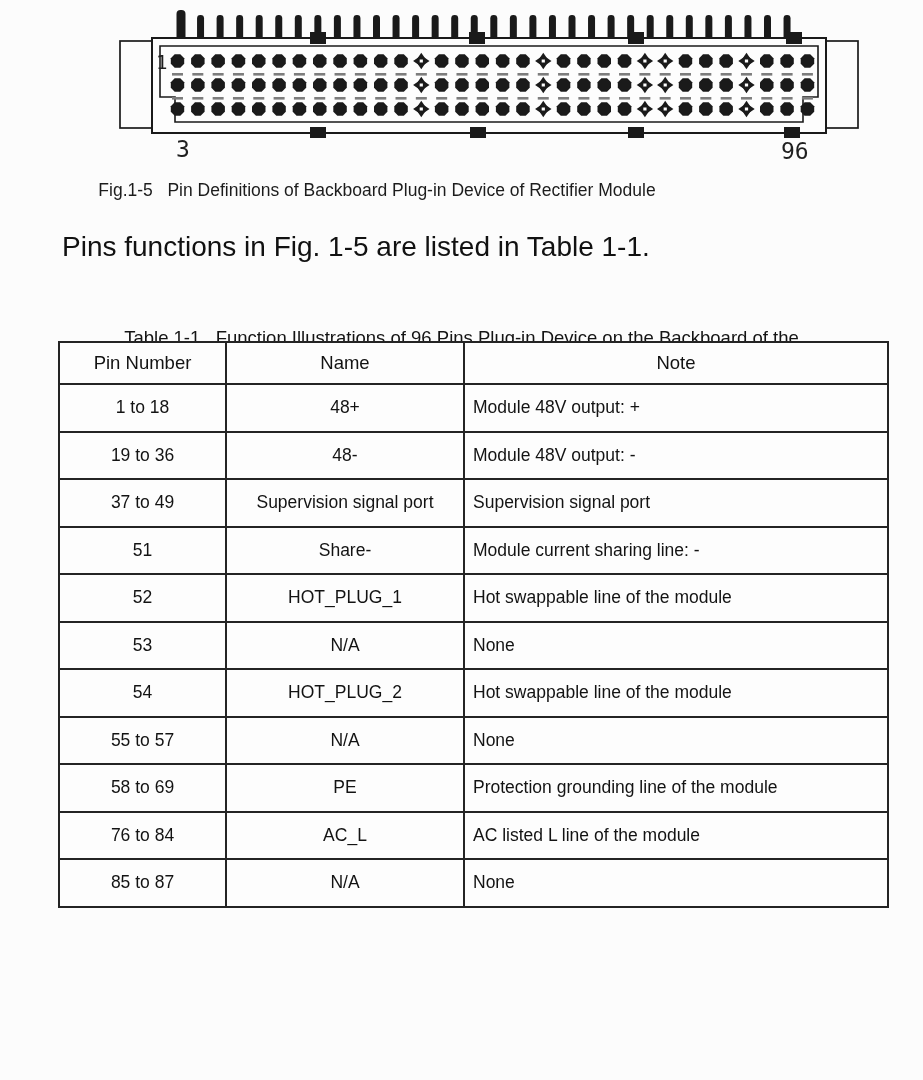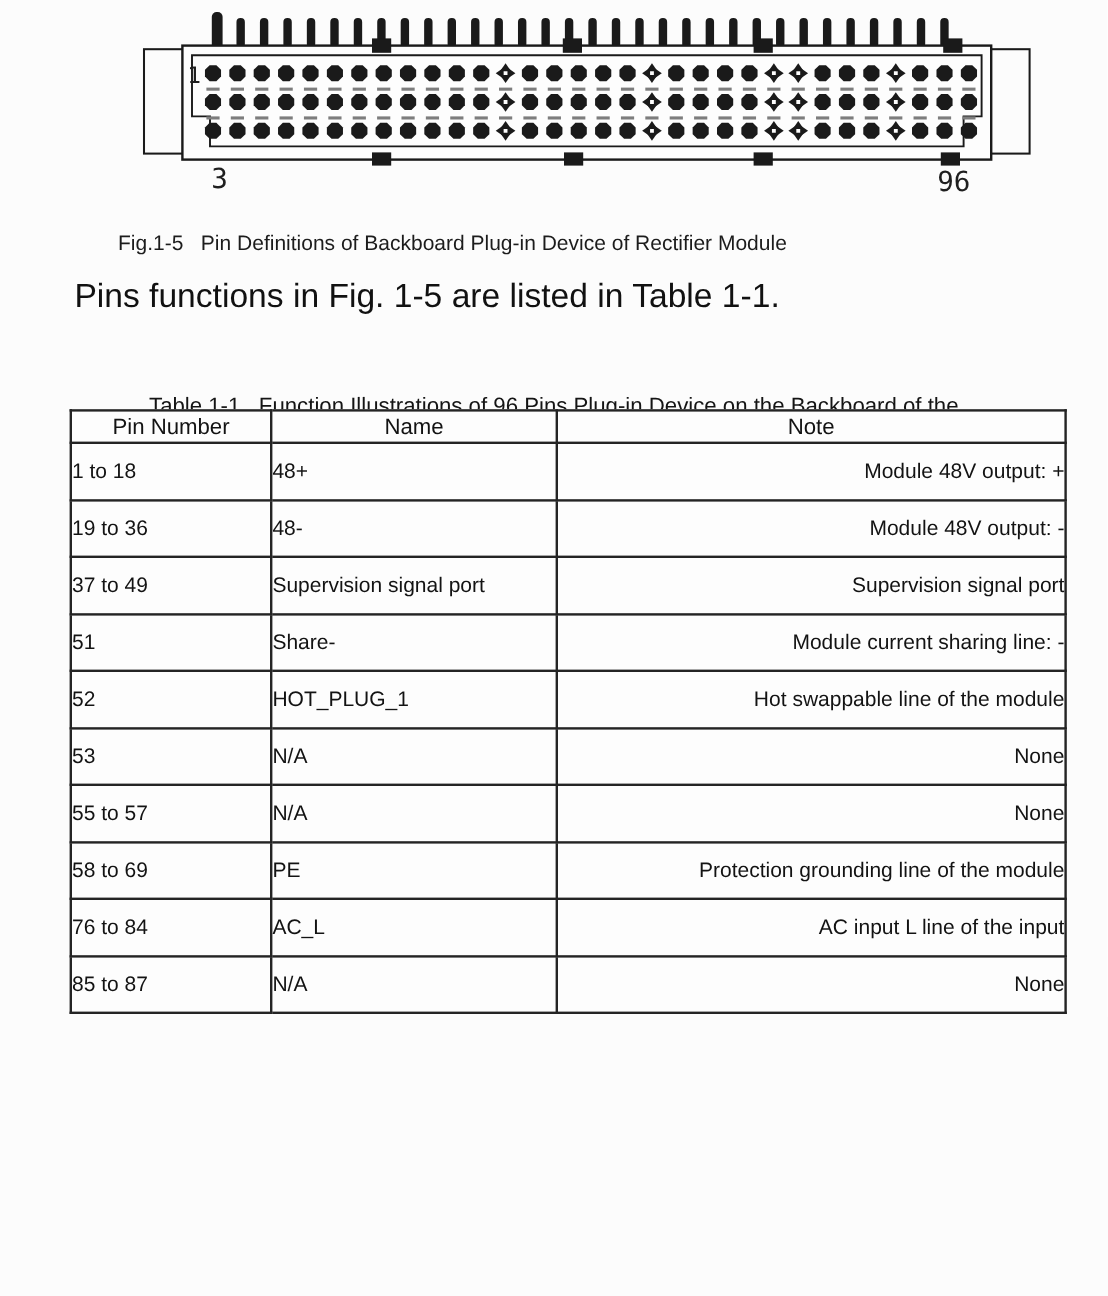--- a/index.html
+++ b/index.html
@@ -14,21 +14,21 @@
     overflow: hidden;
     margin: 0 auto;
   }
   .connector-wrap {
     position: absolute;
     left: 0; top: 0;
     width: 923px; height: 172px;
   }
   .fig-caption {
     position: absolute;
-    top: 192px; left: 0;
+    top: 180px; left: 0;
     width: 754px;
     text-align: center;
     font-size: 17.5px;
     color: #1c1c1c;
     white-space: pre;
   }
   .paragraph {
     position: absolute;
     top: 231px; left: 62px;
     font-size: 28px;
@@ -52,24 +52,24 @@
     table-layout: fixed;
     background: #fdfdfd;
   }
   table.pin-table th, table.pin-table td {
     border: 2px solid #242424;
     font-weight: normal;
     font-size: 17.5px;
     color: #131313;
     vertical-align: middle;
   }
-  table.pin-table th { height: 27px; font-size: 18.5px; text-align: center; margin-top: 15px; }
+  table.pin-table th { height: 42px; font-size: 18.5px; text-align: center; margin-top: 15px; }
   table.pin-table td { height: 47.5px; }
-  td.cell-pin, td.cell-name { }
-  td.cell-note { text-align: right; padding-left: 8px; }
+  td.cell-pin, td.cell-name { text-align: center; }
+  td.cell-note { text-align: left; padding-left: 8px; }
   col.c-pin  { width: 167px; }
   col.c-name { width: 238px; }
   col.c-note { width: 424px; }
 </style>
 </head>
 <body>
 
 <div class="page">
 
   <div class="connector-wrap">
@@ -376,33 +376,38 @@
           <td class="cell-pin">52</td>
           <td class="cell-name">HOT_PLUG_1</td>
           <td class="cell-note">Hot swappable line of the module</td>
         </tr>
         <tr>
           <td class="cell-pin">53</td>
           <td class="cell-name">N/A</td>
           <td class="cell-note">None</td>
         </tr>
         <tr>
+          <td class="cell-pin">54</td>
+          <td class="cell-name">HOT_PLUG_2</td>
+          <td class="cell-note">Hot swappable line of the module</td>
+        </tr>
+        <tr>
           <td class="cell-pin">55 to 57</td>
           <td class="cell-name">N/A</td>
           <td class="cell-note">None</td>
         </tr>
         <tr>
           <td class="cell-pin">58 to 69</td>
           <td class="cell-name">PE</td>
           <td class="cell-note">Protection grounding line of the module</td>
         </tr>
         <tr>
           <td class="cell-pin">76 to 84</td>
           <td class="cell-name">AC_L</td>
-          <td class="cell-note">AC input L line of the input</td>
+          <td class="cell-note">AC listed L line of the module</td>
         </tr>
         <tr>
           <td class="cell-pin">85 to 87</td>
           <td class="cell-name">N/A</td>
           <td class="cell-note">None</td>
         </tr>
       </tbody>
   </table>
 
 </div>

